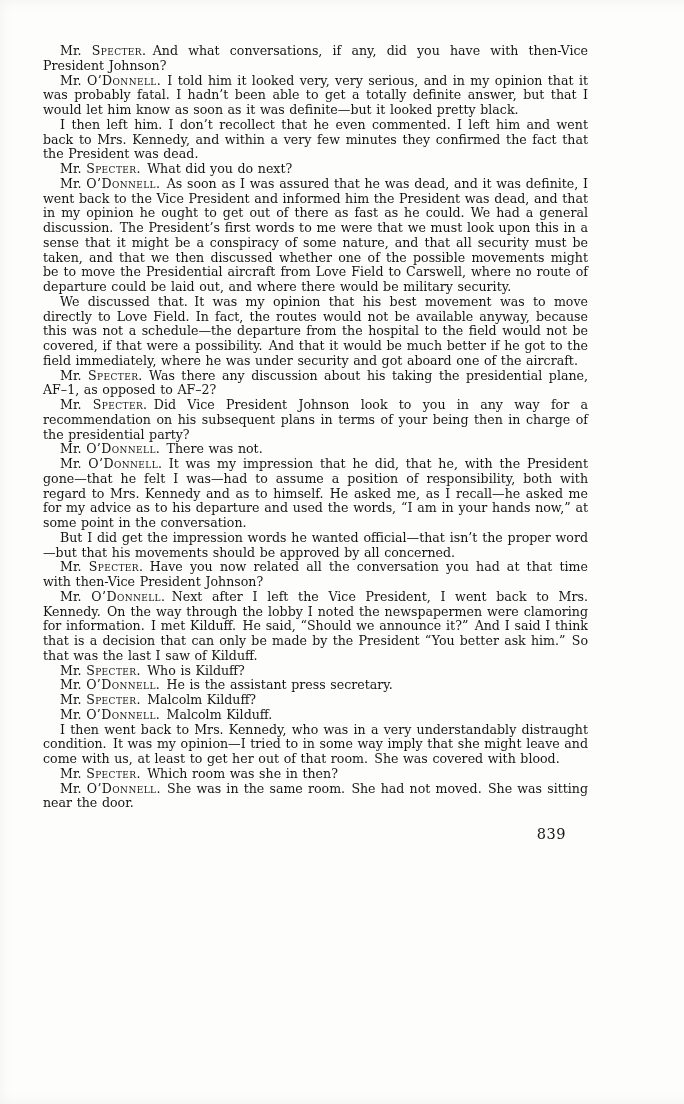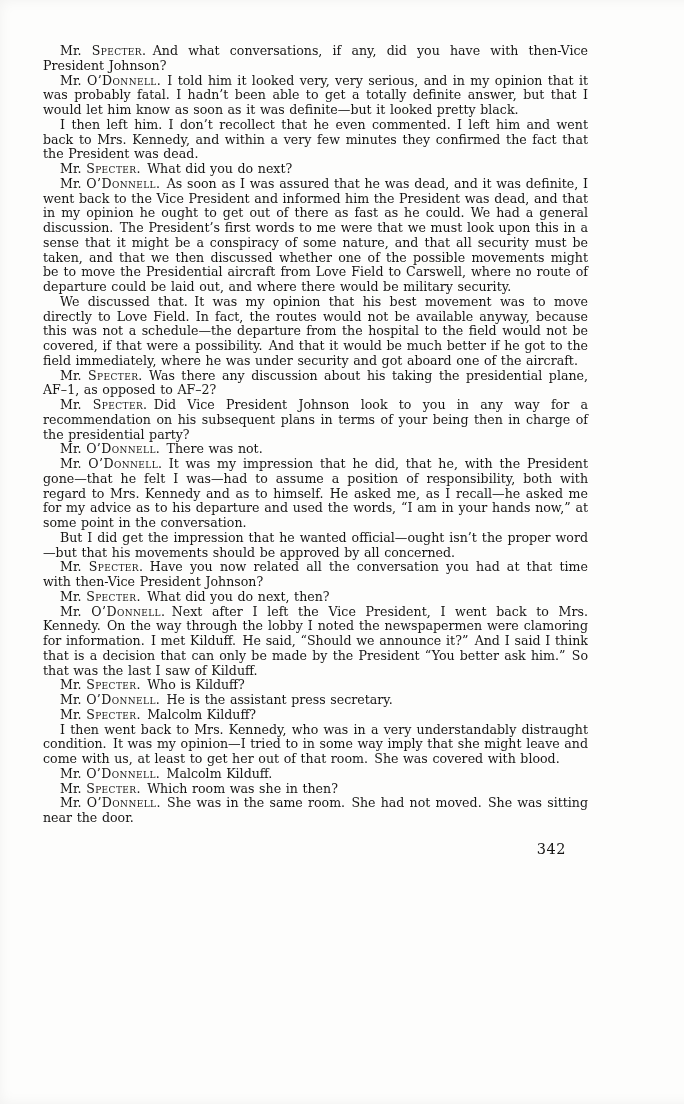--- a/index.html
+++ b/index.html
@@ -56,26 +56,25 @@
     <p><span class="speaker">Mr. <span class="sc">Specter.</span></span> And what conversations, if any, did you have with then-Vice President Johnson?</p>
       <p><span class="speaker">Mr. <span class="sc">O’Donnell.</span></span> I told him it looked very, very serious, and in my opinion that it was probably fatal. I hadn’t been able to get a totally definite answer, but that I would let him know as soon as it was definite—but it looked pretty black.</p>
       <p>I then left him. I don’t recollect that he even commented. I left him and went back to Mrs. Kennedy, and within a very few minutes they confirmed the fact that the President was dead.</p>
       <p><span class="speaker">Mr. <span class="sc">Specter.</span></span> What did you do next?</p>
       <p><span class="speaker">Mr. <span class="sc">O’Donnell.</span></span> As soon as I was assured that he was dead, and it was definite, I went back to the Vice President and informed him the President was dead, and that in my opinion he ought to get out of there as fast as he could. We had a general discussion. The President’s first words to me were that we must look upon this in a sense that it might be a conspiracy of some nature, and that all security must be taken, and that we then discussed whether one of the possible movements might be to move the Presidential aircraft from Love Field to Carswell, where no route of departure could be laid out, and where there would be military security.</p>
       <p>We discussed that. It was my opinion that his best movement was to move directly to Love Field. In fact, the routes would not be available anyway, because this was not a schedule—the departure from the hospital to the field would not be covered, if that were a possibility. And that it would be much better if he got to the field immediately, where he was under security and got aboard one of the aircraft.</p>
       <p><span class="speaker">Mr. <span class="sc">Specter.</span></span> Was there any discussion about his taking the presidential plane, AF–1, as opposed to AF–2?</p>
       <p><span class="speaker">Mr. <span class="sc">Specter.</span></span> Did Vice President Johnson look to you in any way for a recommendation on his subsequent plans in terms of your being then in charge of the presidential party?</p>
       <p><span class="speaker">Mr. <span class="sc">O’Donnell.</span></span> There was not.</p>
       <p><span class="speaker">Mr. <span class="sc">O’Donnell.</span></span> It was my impression that he did, that he, with the President gone—that he felt I was—had to assume a position of responsibility, both with regard to Mrs. Kennedy and as to himself. He asked me, as I recall—he asked me for my advice as to his departure and used the words, “I am in your hands now,” at some point in the conversation.</p>
-      <p>But I did get the impression that he wanted official—ought isn’t the proper word—but that his movements should be approved by all concerned.</p>
+      <p>But I did get the impression words he wanted official—that isn’t the proper word—but that his movements should be approved by all concerned.</p>
       <p><span class="speaker">Mr. <span class="sc">Specter.</span></span> Have you now related all the conversation you had at that time with then-Vice President Johnson?</p>
-      <p><span class="speaker">Mr. <span class="sc">Specter.</span></span> What did you do next, then?</p>
       <p><span class="speaker">Mr. <span class="sc">O’Donnell.</span></span> Next after I left the Vice President, I went back to Mrs. Kennedy. On the way through the lobby I noted the newspapermen were clamoring for information. I met Kilduff. He said, “Should we announce it?” And I said I think that is a decision that can only be made by the President “You better ask him.” So that was the last I saw of Kilduff.</p>
       <p><span class="speaker">Mr. <span class="sc">Specter.</span></span> Who is Kilduff?</p>
       <p><span class="speaker">Mr. <span class="sc">O’Donnell.</span></span> He is the assistant press secretary.</p>
       <p><span class="speaker">Mr. <span class="sc">Specter.</span></span> Malcolm Kilduff?</p>
+      <p><span class="speaker">Mr. <span class="sc">O’Donnell.</span></span> Malcolm Kilduff.</p>
       <p>I then went back to Mrs. Kennedy, who was in a very understandably distraught condition. It was my opinion—I tried to in some way imply that she might leave and come with us, at least to get her out of that room. She was covered with blood.</p>
-      <p><span class="speaker">Mr. <span class="sc">O’Donnell.</span></span> Malcolm Kilduff.</p>
       <p><span class="speaker">Mr. <span class="sc">Specter.</span></span> Which room was she in then?</p>
       <p><span class="speaker">Mr. <span class="sc">O’Donnell.</span></span> She was in the same room. She had not moved. She was sitting near the door.</p>
-      <div class="page-number">342</div>
+      <div class="page-number">839</div>
   </div>
 </div>
 
 </body></html>

